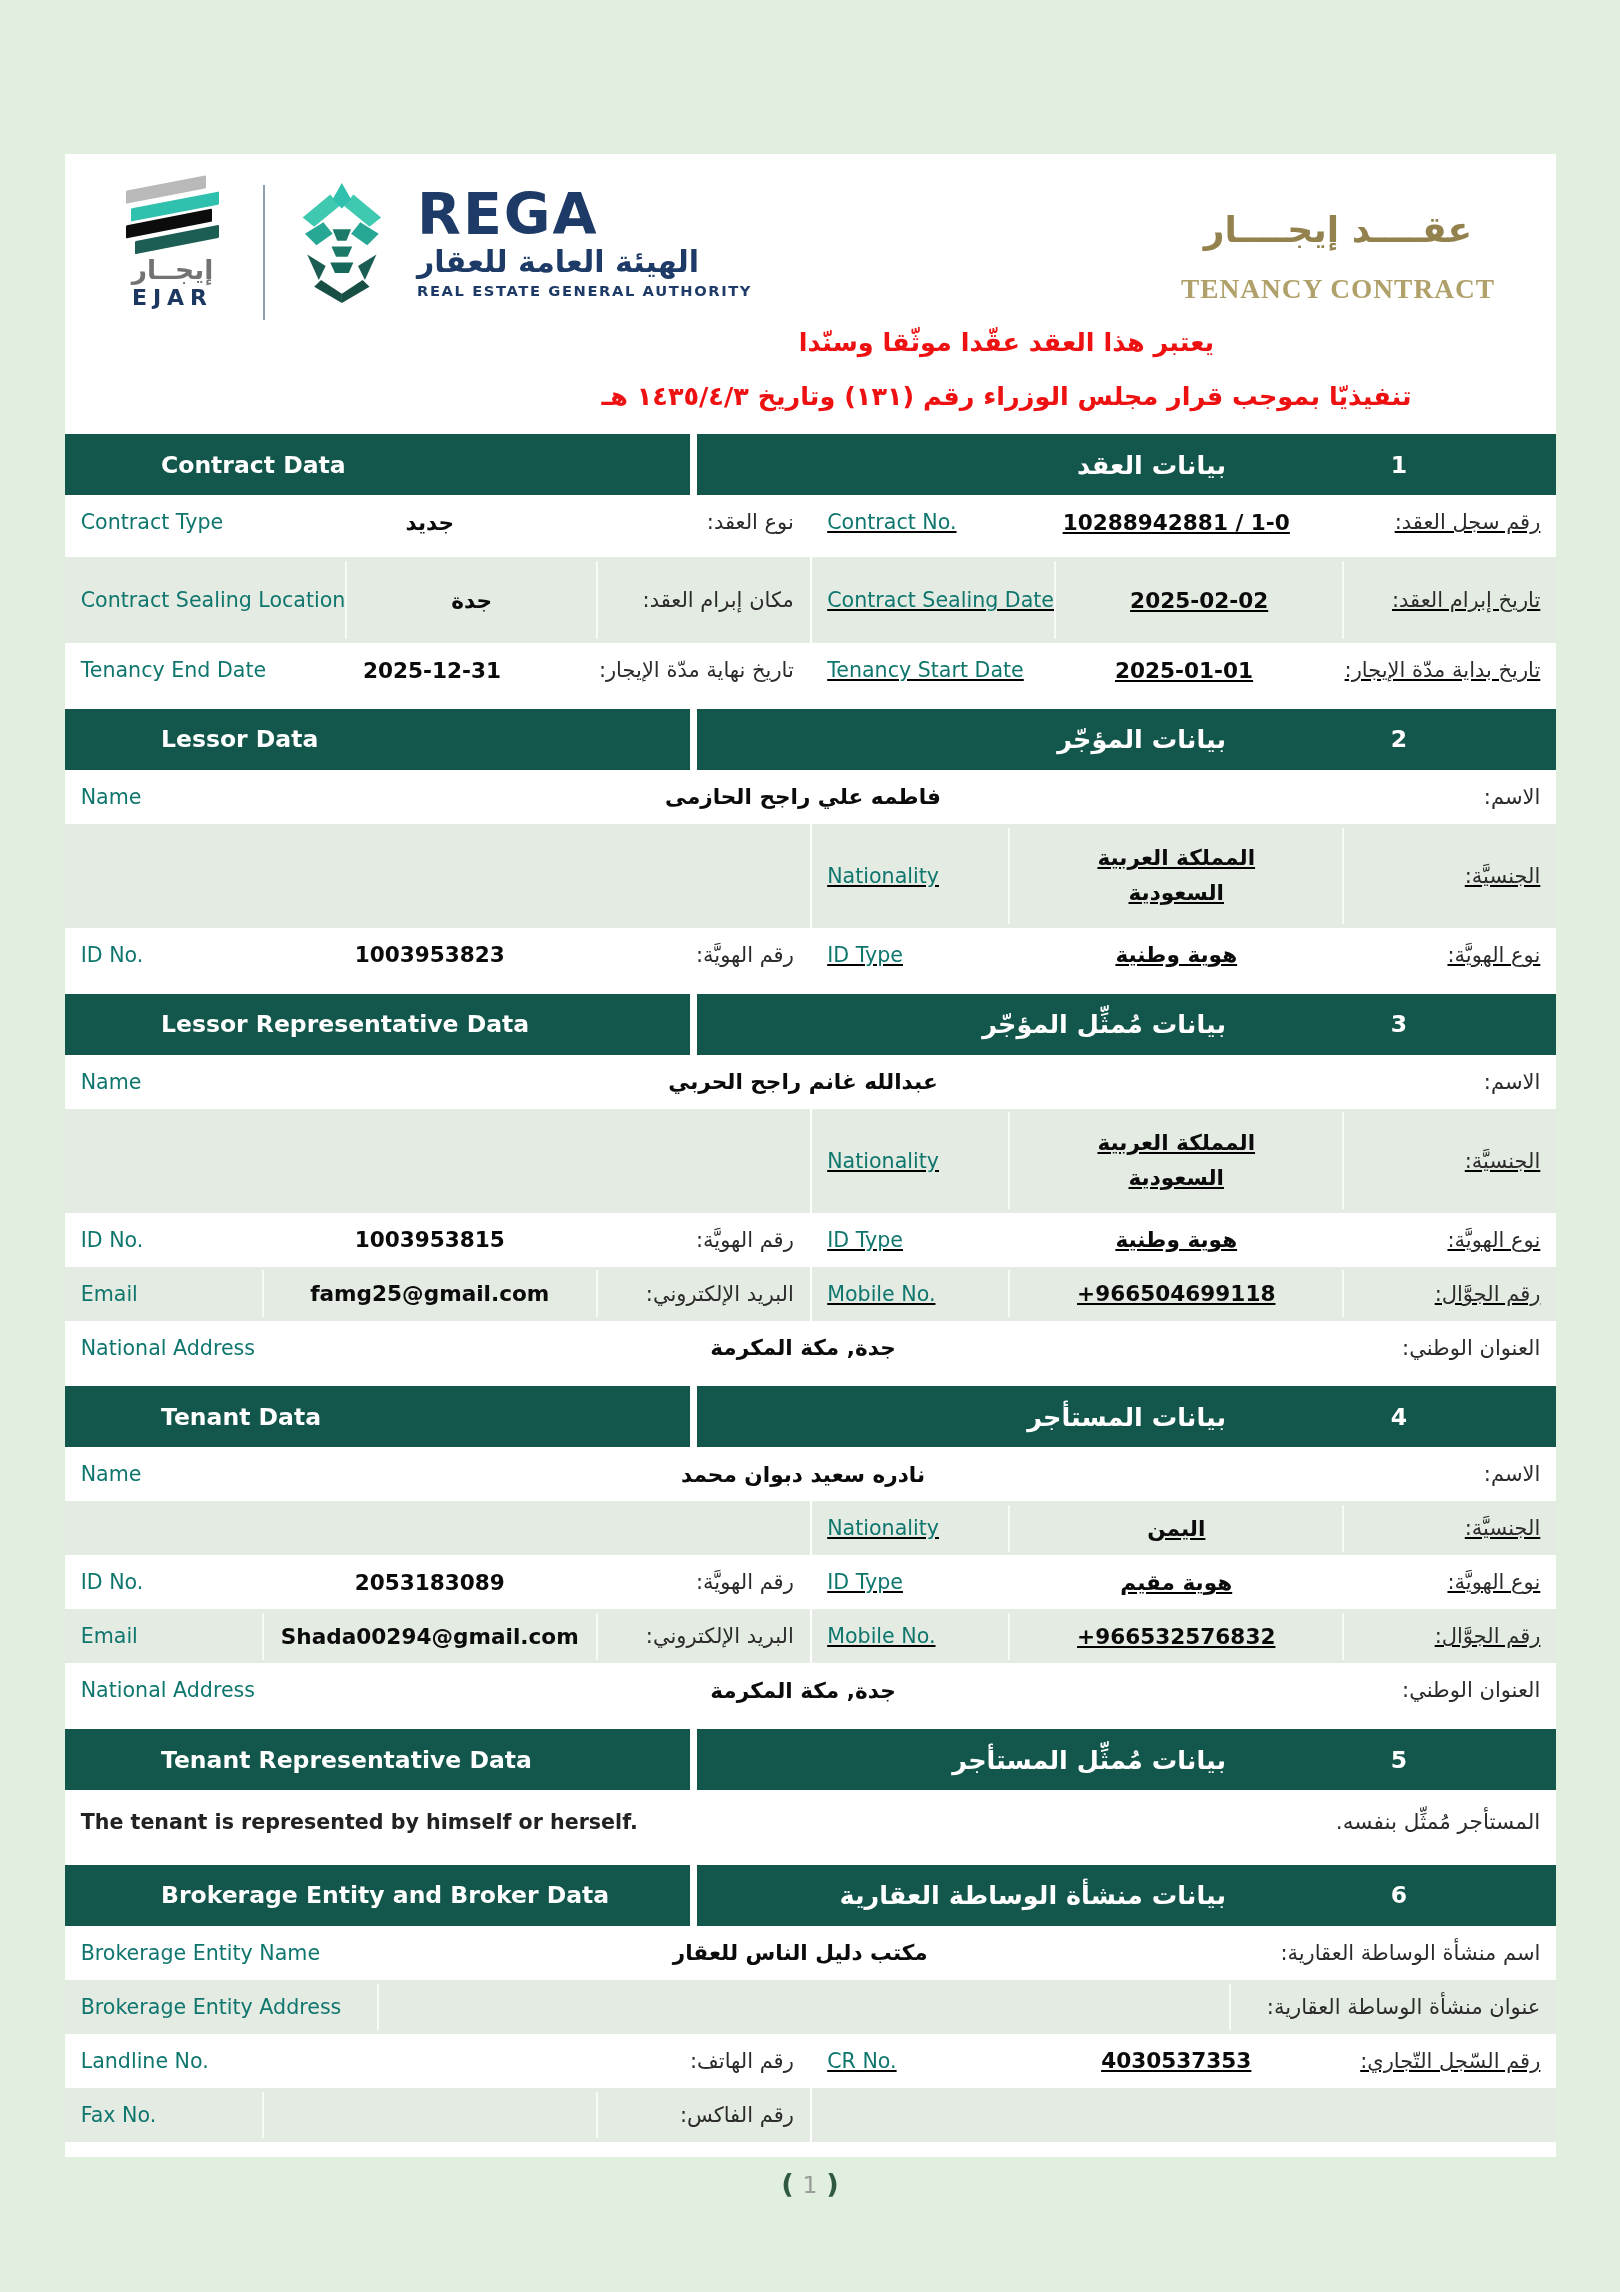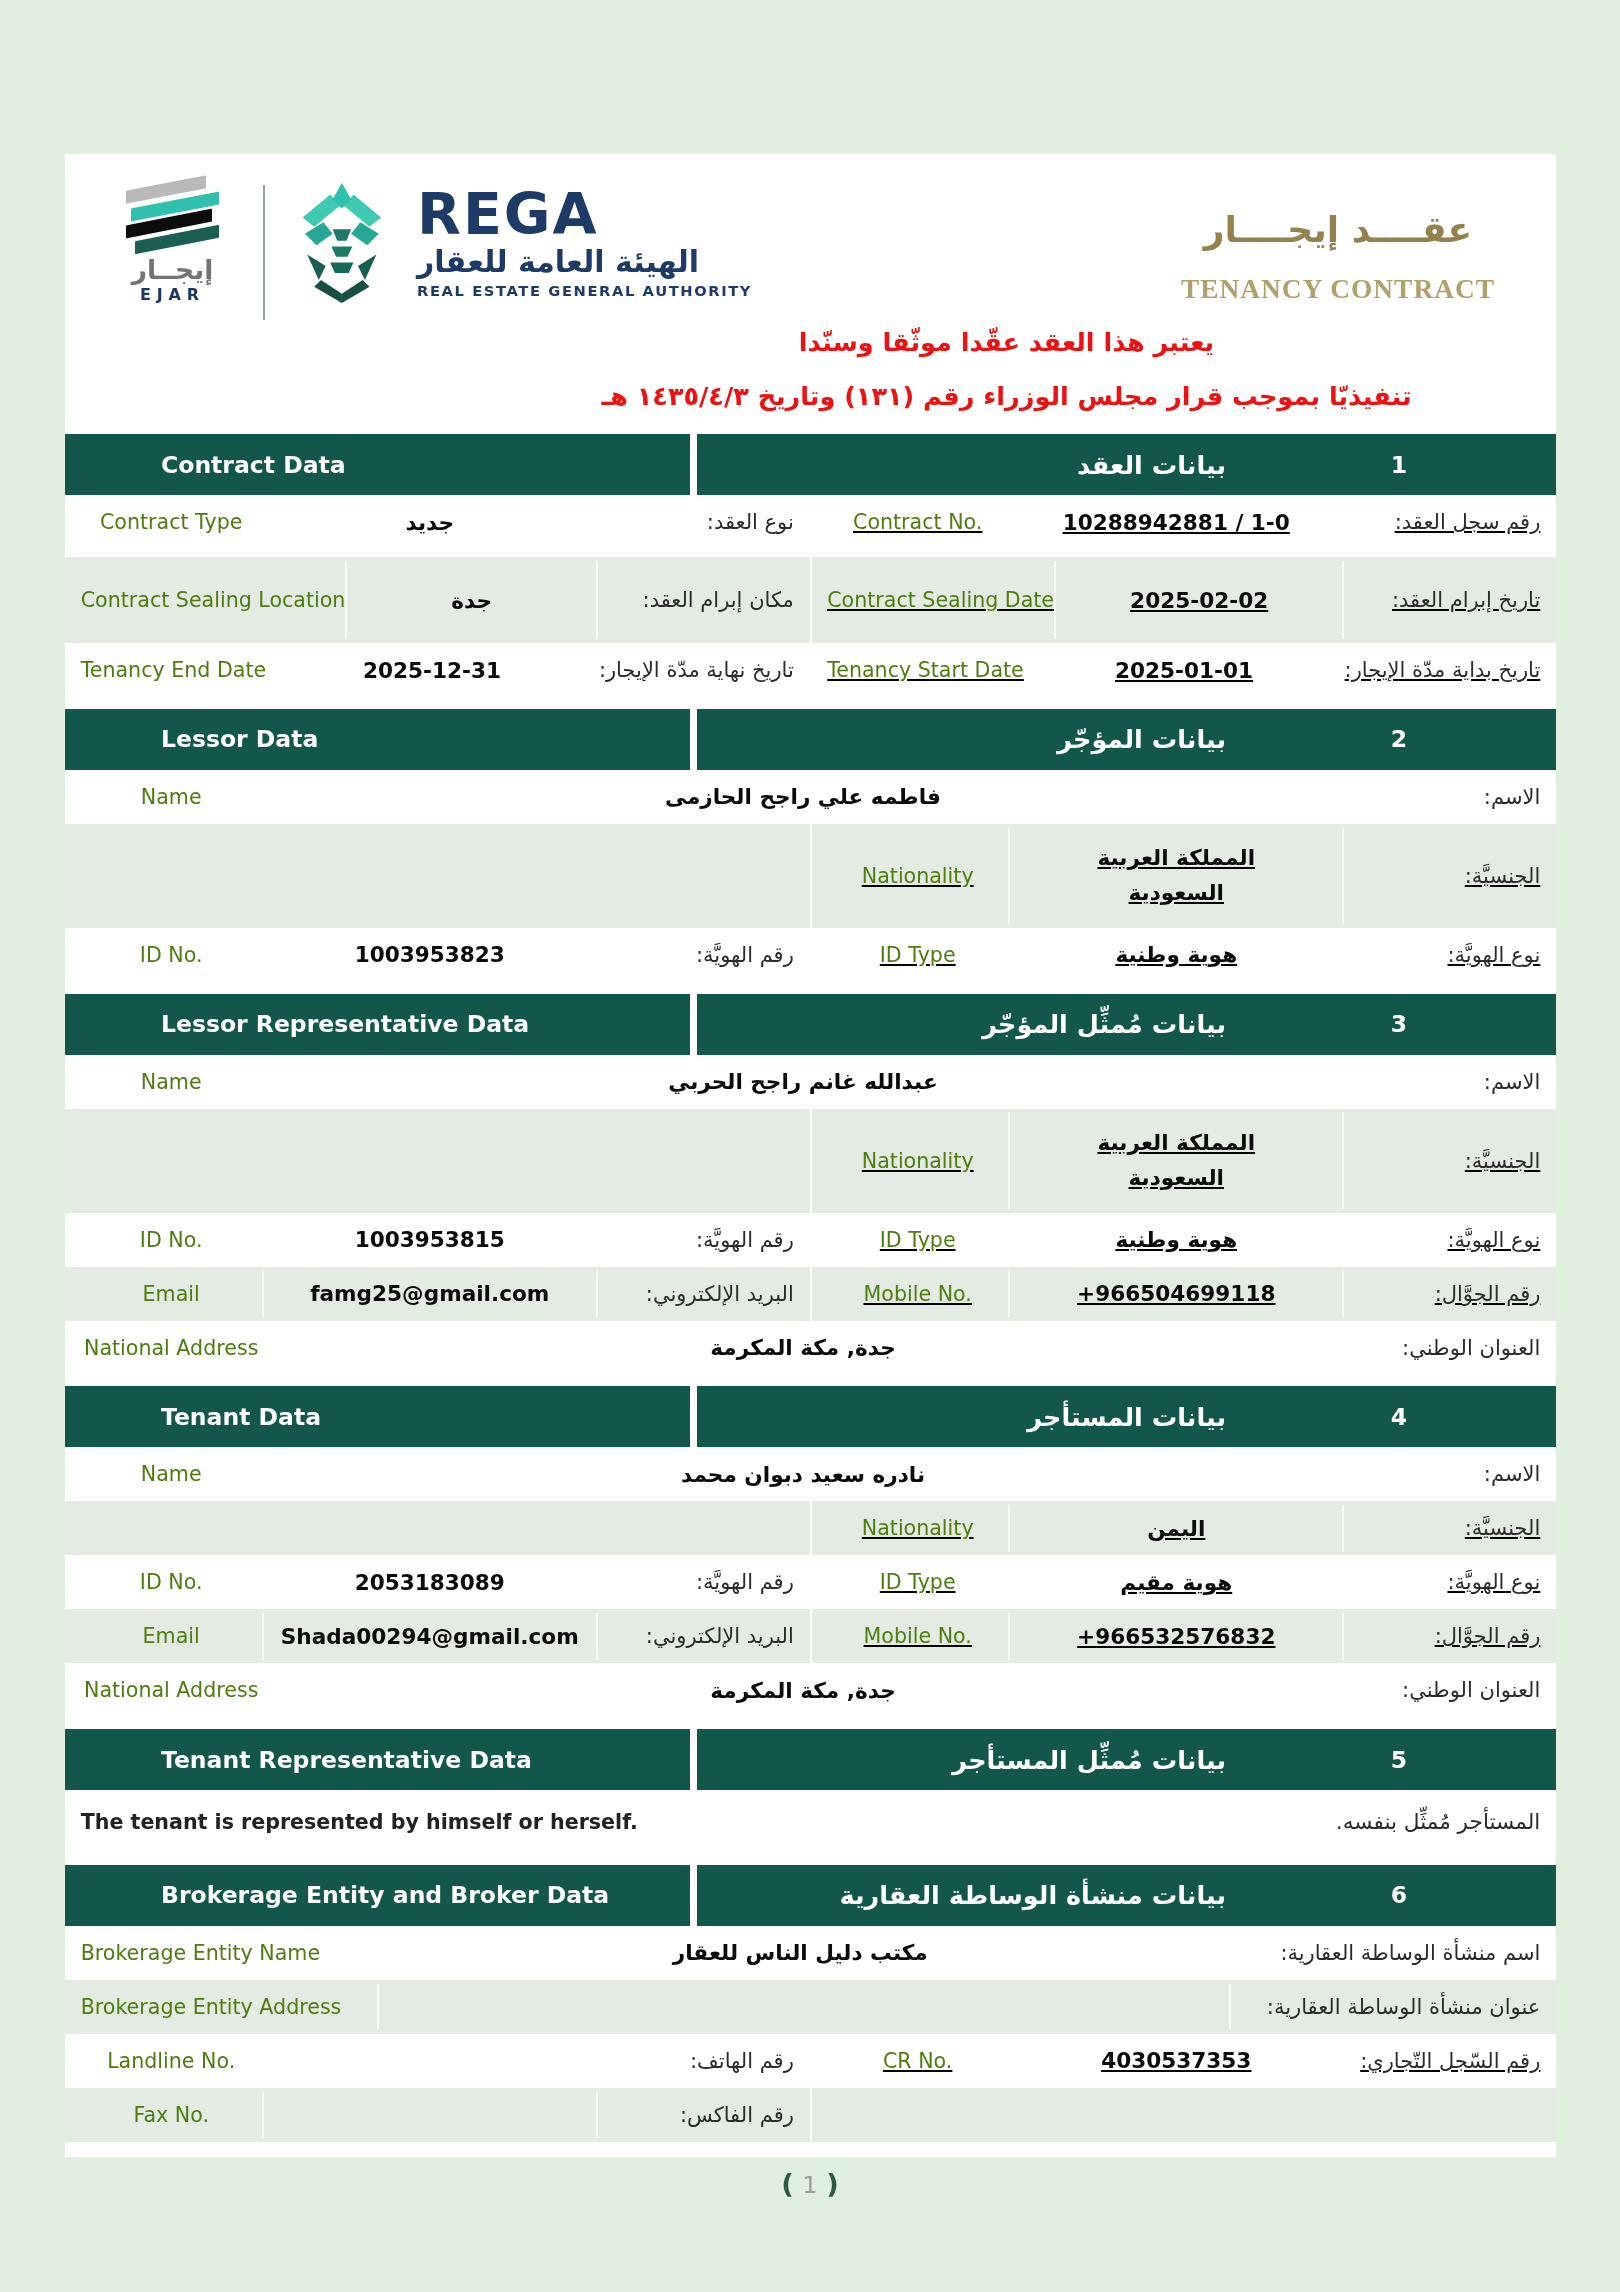--- a/index.html
+++ b/index.html
@@ -17,21 +17,21 @@
   
   .brand-row{position:relative;height:173px;}
   .ejar-logo{position:absolute;left:33px;top:25.5px;width:149px;text-align:center;}
   .ejar-mark{width:94px;margin:0 auto 9.8px auto;}
   .st{height:12.7px;margin:3.9px 0;transform:skewY(-11deg);border-radius:1px;}
   .st1{background:#b9b9b9;margin-right:13.7px;}
   .st2{background:#2fc1ae;margin-left:5.9px;}
   .st3{background:#0c0c0c;margin-right:7.8px;}
   .st4{background:#1d5e54;margin-left:9.8px;}
   .ejar-ar{font-size:26.5px;font-weight:bold;color:#737373;direction:rtl;line-height:1.05;}
-  .ejar-en{font-size:16px;font-weight:bold;color:#1d3860;letter-spacing:5.9px;margin-top:2px;}
+  .ejar-en{font-size:22px;font-weight:bold;color:#1d3860;letter-spacing:5.9px;margin-top:2px;}
   .vline{position:absolute;left:198px;top:31px;height:135px;width:2px;background:#93a0ab;}
   .rega-logo{position:absolute;left:235px;top:29px;display:flex;align-items:center;gap:1px;}
   .rega-text{display:flex;flex-direction:column;align-items:flex-start;}
   .rega-name{font-size:57px;font-weight:bold;color:#1e3a66;line-height:0.95;letter-spacing:2px;}
   .rega-ar{font-size:30px;font-weight:bold;color:#1e3a66;direction:rtl;margin-top:2px;}
   .rega-en{font-size:14.7px;font-weight:bold;color:#1e3a66;letter-spacing:1.6px;margin-top:2.9px;}
   .doc-titles{position:absolute;right:61px;top:55px;text-align:center;min-width:314px;}
   .title-ar{font-size:36px;font-weight:bold;color:#93824e;direction:rtl;}
   .title-en{margin-top:23.5px;font-size:27.4px;font-weight:bold;color:#b0a069;
     letter-spacing:1px;font-family:"Liberation Serif","DejaVu Serif",serif;}
@@ -52,21 +52,21 @@
   .sec-num{position:absolute;right:149px;font-weight:bold;font-size:23.5px;}
 
   
   .row{display:flex;min-height:54px;background:#fff;}
   .row.gray{background:#e4ebe2;}
   .row.med{min-height:86px;margin-top:8px;}
   .row.tall{min-height:104px;}
   .half{flex:1;display:flex;align-items:center;padding:3.9px 15.7px;box-sizing:border-box;}
   .half + .half{border-left:2px solid #fff;text-decoration:underline;}
   .half.wide{flex:2;gap:36px;}
-  .en{min-width:181px;color:#4d7c0f;font-size:20.6px;text-align:center;}
+  .en{min-width:181px;color:#0f766e;font-size:20.6px;text-align:left;}
   .val{flex:1;text-align:center;font-weight:bold;font-size:21.6px;color:#0b0b0b;
     unicode-bidi:plaintext;padding:0 7.8px;}
   .gray .val{border-left:2px solid rgba(255,255,255,0.75);border-right:2px solid rgba(255,255,255,0.75);
     align-self:stretch;display:flex;align-items:center;justify-content:center;}
   .vw{display:inline-block;max-width:201px;line-height:1.6;}
   .ar{min-width:196px;color:#2b2b2b;font-size:21px;text-align:right;direction:rtl;}
   .note-row{display:flex;justify-content:space-between;align-items:center;
     min-height:55px;padding:3.9px 15.7px;background:#fff;}
   .note-en{font-weight:bold;color:#222;font-size:20.6px;}
   .note-ar{color:#2b2b2b;font-size:21.6px;direction:rtl;}

